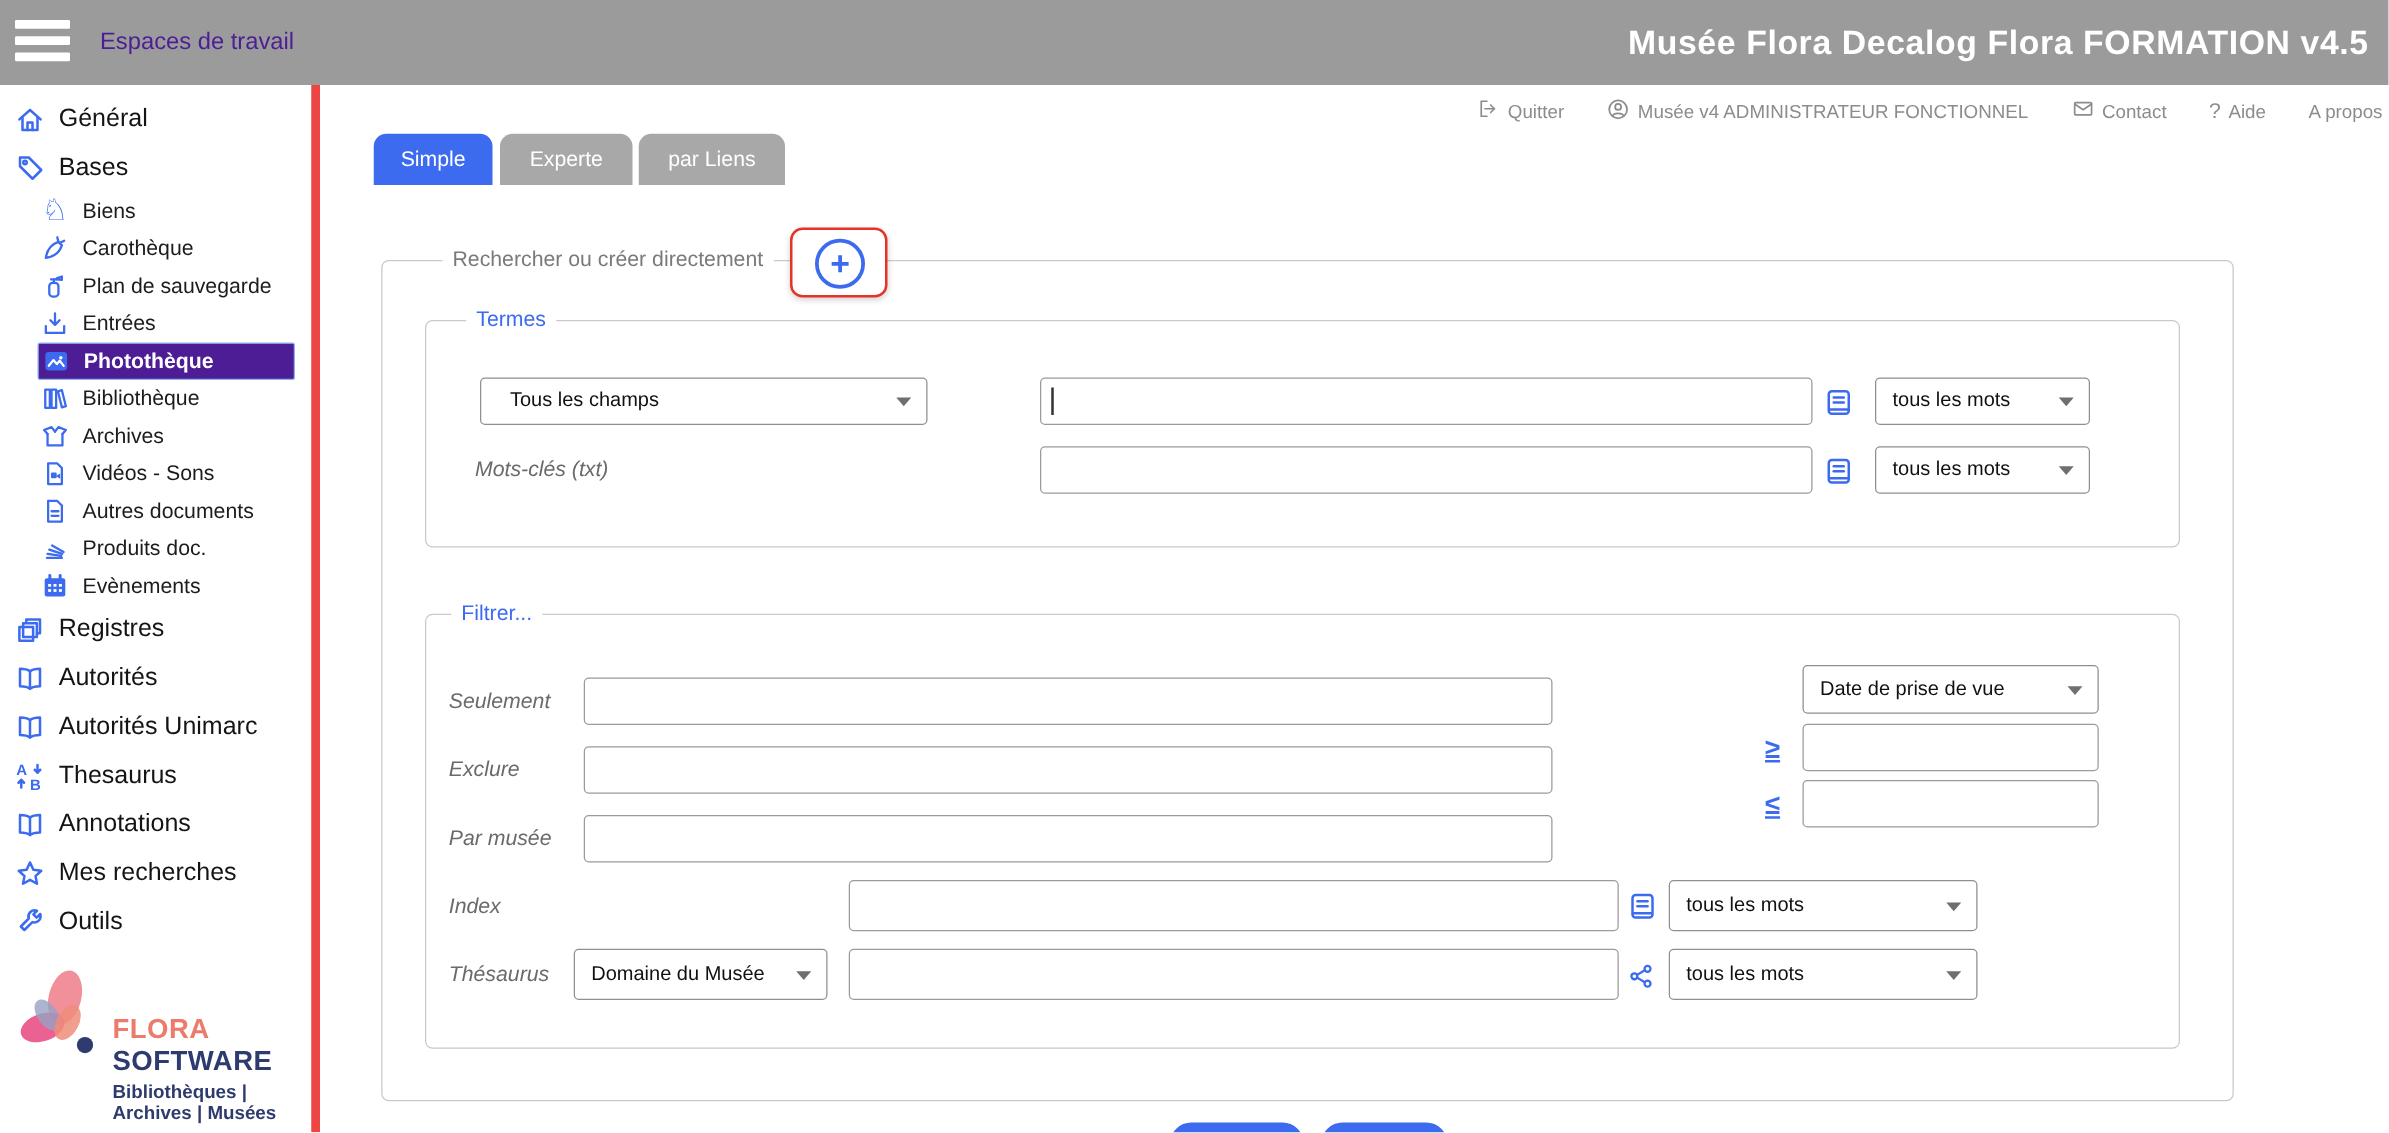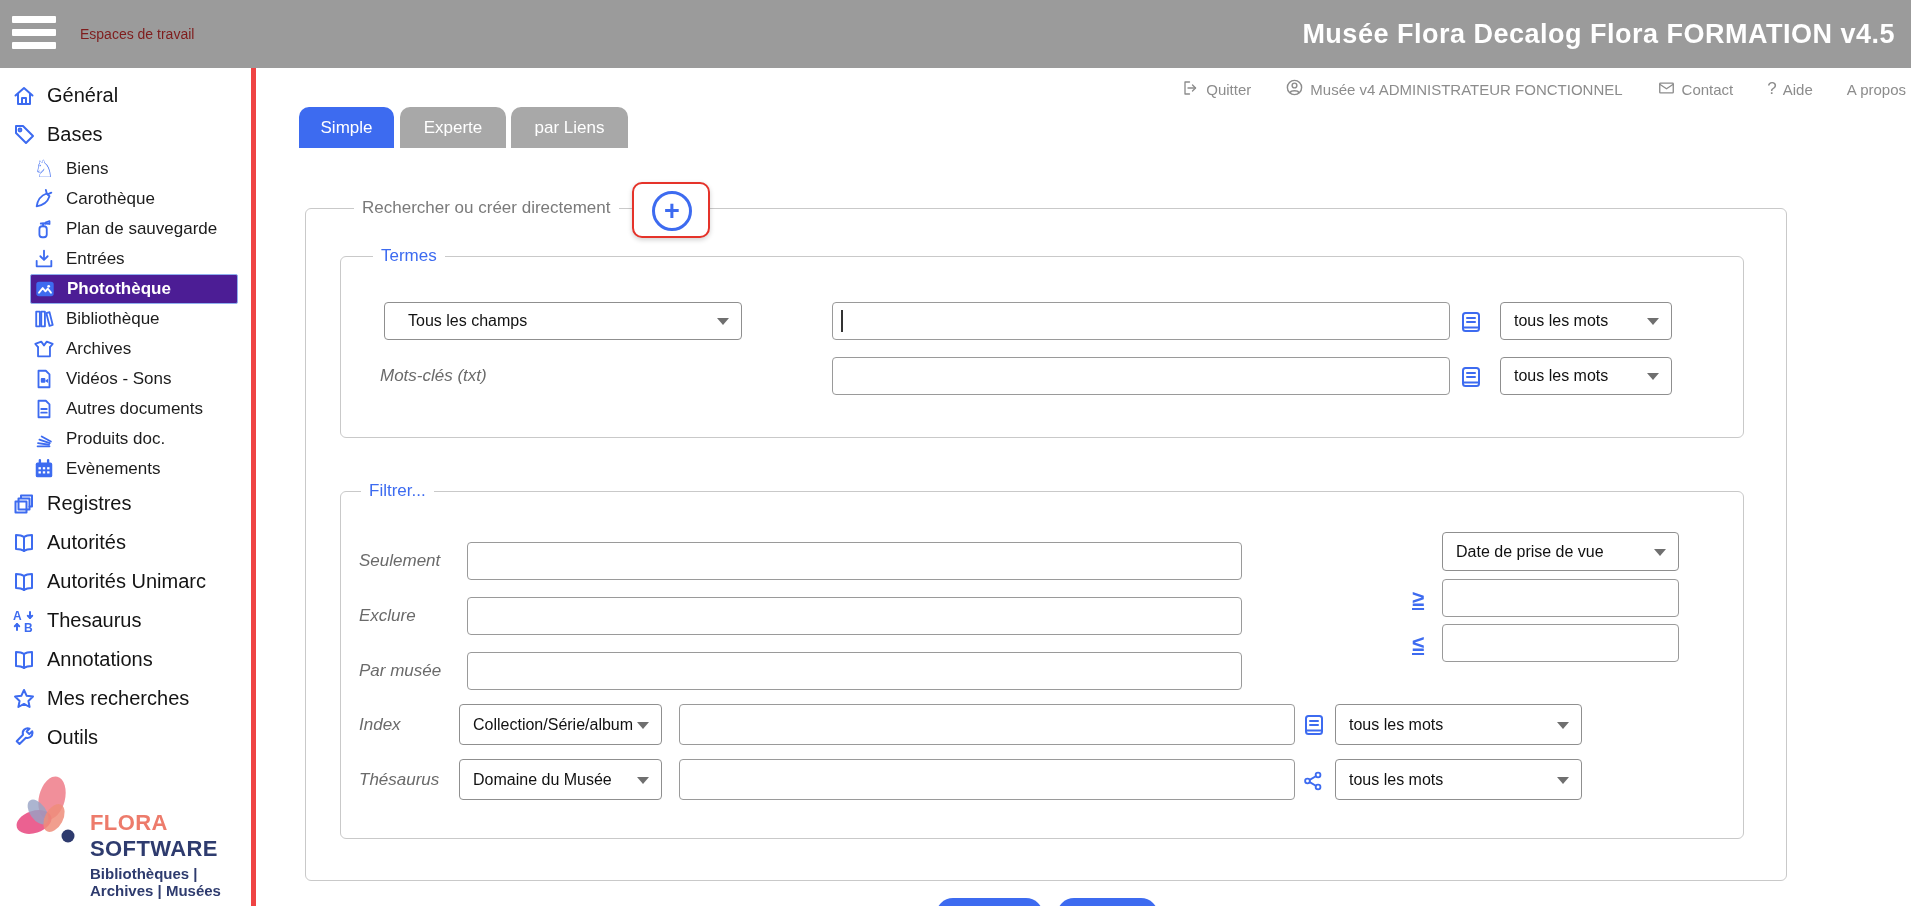--- a/index.html
+++ b/index.html
@@ -4,31 +4,31 @@
 <style>
   * { margin:0; padding:0; box-sizing:border-box; }
   html,body { background:#fff; }
   body { font-family:"Liberation Sans", sans-serif; }
   #page { position:relative; width:1911px; height:906px; overflow:hidden; background:#fff; }
 
   
   .topbar { position:absolute; left:0; top:0; width:1911px; height:68px; background:#9b9b9b; }
   .hamburger { position:absolute; left:12px; top:16px; width:44px; height:36px; cursor:pointer; }
   .hamburger span { display:block; height:7px; background:#fff; border-radius:1px; margin-bottom:6px; }
-  .ws-label { position:absolute; left:80px; top:0; height:68px; line-height:68px; color:#7f1d1d; font-size:14px; }
+  .ws-label { position:absolute; left:80px; top:0; height:68px; line-height:68px; color:#4c1d95; font-size:19px; }
   .app-title { position:absolute; right:16px; top:0; height:68px; line-height:68px; color:#fff; font-size:27px; font-weight:bold; letter-spacing:.5px; }
 
   
   .utilbar { position:absolute; left:256px; top:68px; width:1655px; height:42px; display:flex; justify-content:flex-end; align-items:center; gap:34px; padding-right:5px; color:#8c8c8c; font-size:15px; }
   .util-item { display:flex; align-items:center; gap:6px; cursor:pointer; }
   .util-item svg { stroke:#8c8c8c; fill:none; stroke-width:1.8; stroke-linecap:round; stroke-linejoin:round; }
   .qmark { font-size:17px; }
 
   
-  .sidebar { position:absolute; left:0; top:68px; width:256px; height:838px; background:#fff; border-right:5px solid #ef4444; padding-top:8px; }
+  .sidebar { position:absolute; left:0; top:68px; width:256px; height:838px; background:#fff; border-right:7px solid #ef4444; padding-top:8px; }
   .srow { display:flex; align-items:center; height:39px; padding-left:10px; gap:9px; font-size:20px; color:#141414; cursor:pointer; }
   .srow.sub { height:30px; margin-left:30px; margin-right:13px; padding-left:2px; gap:10px; font-size:17px; color:#1c1c1c; }
   .srow.sub.selected { background:#4c1d95; border:1px solid #8fb0ef; border-radius:2px; color:#fff; font-weight:bold; }
   .ic { display:flex; align-items:center; justify-content:center; width:28px; }
   .srow.sub .ic { width:24px; }
   .ic svg { stroke:#3d6bf0; fill:none; stroke-width:2; stroke-linecap:round; stroke-linejoin:round; }
   .knight { color:#3d6bf0; font-size:24px; line-height:1; }
 
   .logo { position:absolute; left:10px; top:706px; width:240px; height:110px; }
   .logo-text { position:absolute; left:80px; top:36px; }
@@ -405,24 +405,20 @@
       <div class="lbl" style="left:18px; top:50px; height:38px; line-height:38px;">Seulement</div>
       <input class="inp" style="left: 126px; top: 50px; width: 775px;">
 
       <div class="lbl" style="left:18px; top:105px; height:38px; line-height:38px;">Exclure</div>
       <input class="inp" style="left: 126px; top: 105px; width: 775px;">
 
       <div class="lbl" style="left:18px; top:160px; height:38px; line-height:38px;">Par musée</div>
       <input class="inp" style="left: 126px; top: 160px; width: 775px;">
 
       <div class="lbl" style="left:18px; top:212px; height:41px; line-height:41px;">Index</div>
-      <div class="sel" style="left:118px; top:212px; width:203px; height:41px;">
-        <span>Collection/Série/album</span>
-        <span class="chev"></span>
-      </div>
       <input class="inp" style="left: 338px; top: 212px; width: 616px; height: 41px;">
       <span class="lookup" style="left:961px; top:219px;">
         <svg width="24" height="26" viewBox="0 0 24 24">
             <rect x="4" y="3" width="16" height="18" rx="2.5"></rect>
             <path d="M8 8h8"></path>
             <path d="M8 12h8"></path>
             <path d="M5 17.5h14"></path>
           </svg>
       </span>
       <div class="sel" style="left:994px; top:212px; width:247px; height:41px;">

